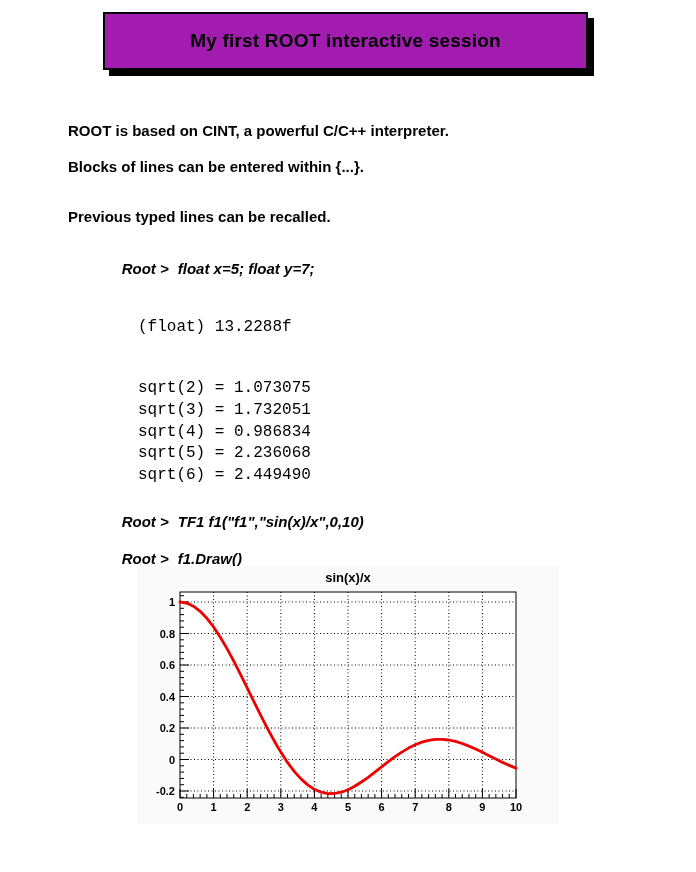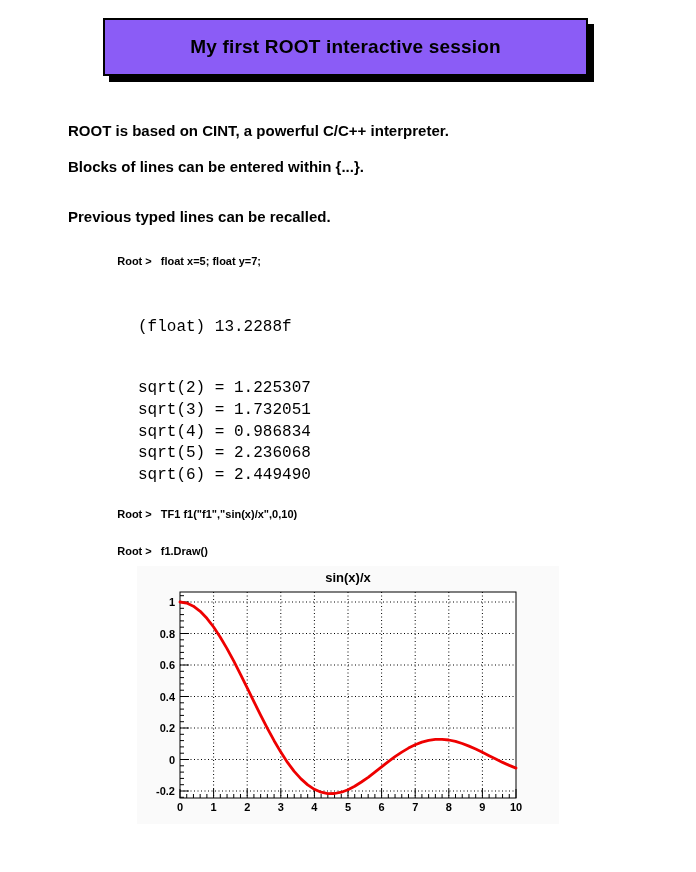--- a/index.html
+++ b/index.html
@@ -3,30 +3,30 @@
 <meta charset="utf-8">
 <style>
   html,body { margin:0; padding:0; background:#ffffff; }
   #page {
     position:relative; width:696px; height:872px; background:#ffffff;
     font-family:"Liberation Sans","DejaVu Sans",sans-serif; color:#000;
     overflow:hidden;
   }
   .title-box {
     position:absolute; left:103px; top:12px; width:481px; height:54px;
-    background:#8b5cf6; border:2px solid #000; box-shadow:6px 6px 0 #000;
-    display:flex; align-items:center; justify-content:center;margin-top:6px;
+    background:#a21caf; border:2px solid #000; box-shadow:6px 6px 0 #000;
+    display:flex; align-items:center; justify-content:center;
   }
   .title-box h1 { margin:0; font-size:19px; font-weight:bold; letter-spacing:.2px; }
   .intro-line {
     position:absolute; left:68px; font-size:15px; font-weight:bold; white-space:pre;
   }
   .cmd-line {
-    position:absolute; left:105px; font-size:11px; font-weight:bold;
-    white-space:pre;
+    position:absolute; left:105px; font-size:15px; font-weight:bold;
+    font-style:italic; white-space:pre;
   }
   .cmd-line .prompt { margin-right:9px; }
   .mono-line {
     position:absolute; left:138px; font-size:16px; white-space:pre;
     font-family:"Liberation Mono","DejaVu Sans Mono",monospace;
   }
   .root-canvas {
     position:absolute; left:137px; top:566px; width:422px; height:258px;
     background:#fafafa;
   }
@@ -46,21 +46,21 @@
   <div class="intro-line" style="top:208px">Previous typed lines can be recalled.</div>
 
   <div class="cmd-line" style="top:243px">
     <span class="prompt">Root &gt;</span><span>float x=5; float y=7;</span>
   </div>
 
 
   <div class="mono-line" style="top:318px">(float) 13.2288f</div>
 
 
-  <div class="mono-line" style="top:379px">sqrt(2) = 1.225307</div>
+  <div class="mono-line" style="top:379px">sqrt(2) = 1.073075</div>
   <div class="mono-line" style="top:401px">sqrt(3) = 1.732051</div>
   <div class="mono-line" style="top:423px">sqrt(4) = 0.986834</div>
   <div class="mono-line" style="top:444px">sqrt(5) = 2.236068</div>
   <div class="mono-line" style="top:466px">sqrt(6) = 2.449490</div>
 
   <div class="cmd-line" style="top:496px">
     <span class="prompt">Root &gt;</span><span>TF1 f1("f1","sin(x)/x",0,10)</span>
   </div>
 
   <div class="cmd-line" style="top:533px">

